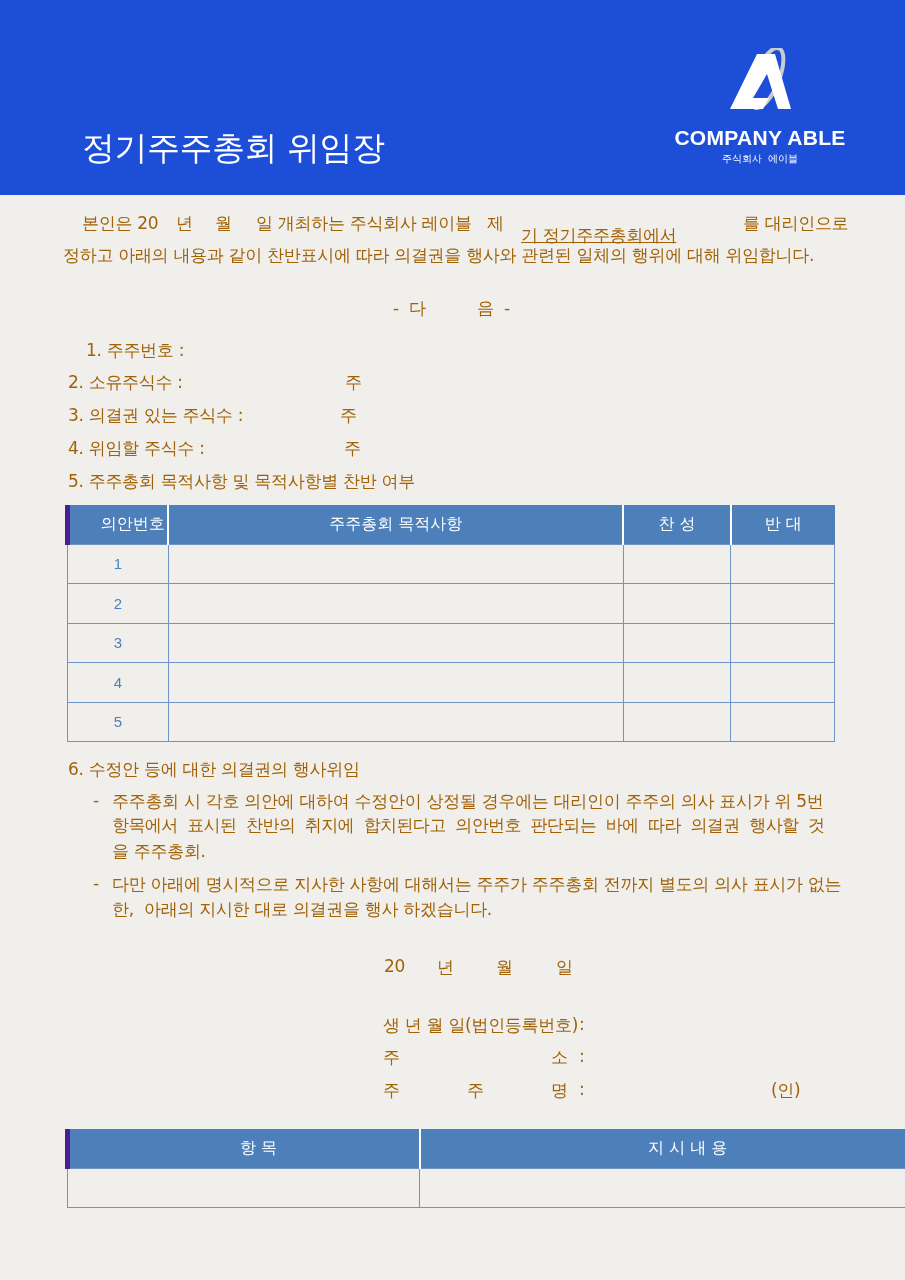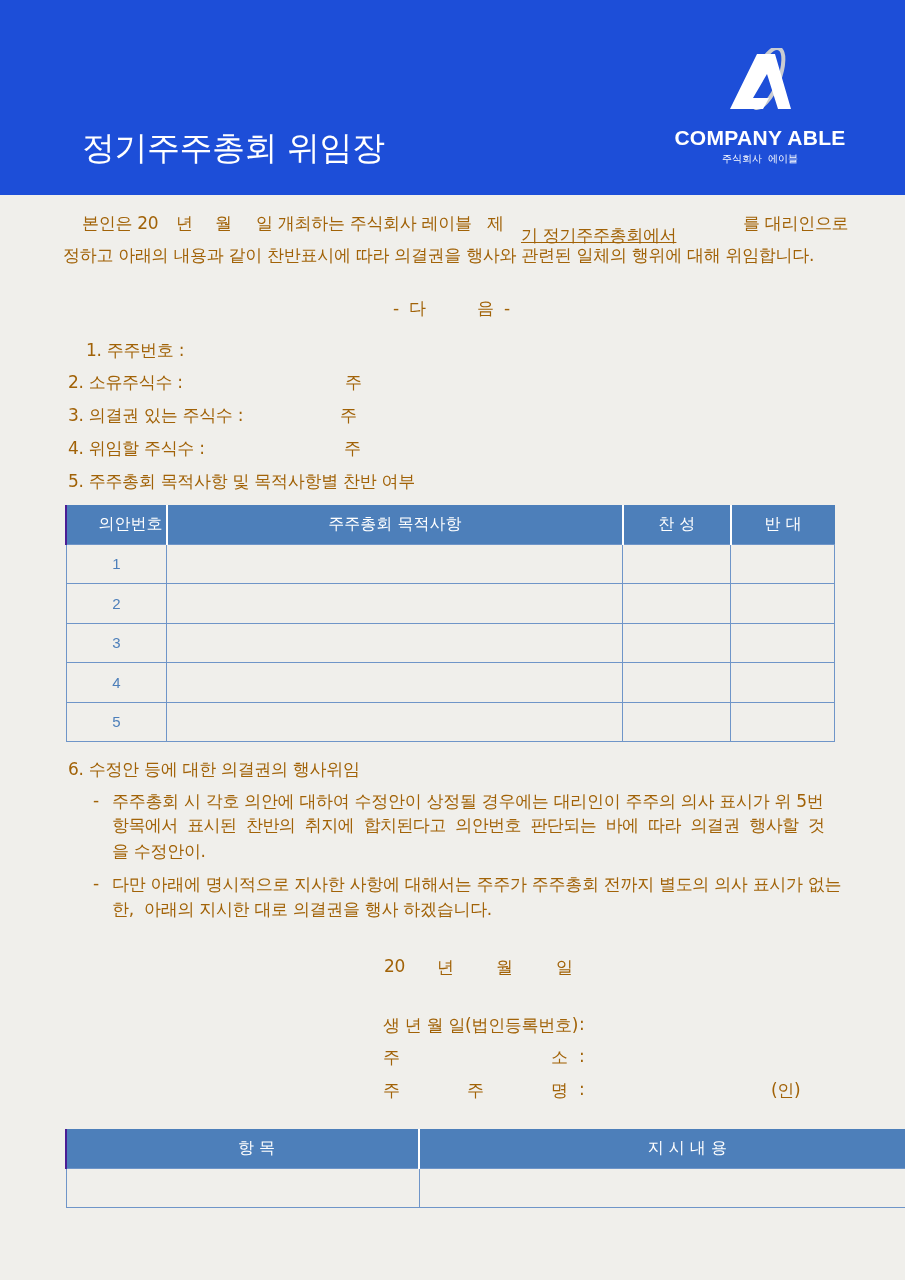--- a/index.html
+++ b/index.html
@@ -29,21 +29,21 @@
   .logo-sub {
     position: absolute; left: 0; top: 112px; width: 180px; text-align: center;
     font-size: 10px; color: #ffffff; font-family: Liberation Mono, monospace;
   }
   .txt { position: absolute; font-size: 17px; white-space: pre; color: #a16207; letter-spacing: -0.3px; }
   table.grid { position: absolute; border-collapse: collapse; }
   table.grid th {
     background: #4d7fba; color: #ffffff; font-weight: normal; font-size: 16px;
     border-left: 2px solid #ffffff; height: 39px; letter-spacing: 0px;
   }
-  table.grid th:first-child { border-left: 2px solid #4c1d95; padding-left: 28px; }
+  table.grid th:first-child { border-left: 5px solid #4c1d95; padding-left: 28px; }
   table.grid td {
     border: 1px solid #6f95c8; height: 39.5px; text-align: center;
     color: #4d7fba; font-size: 15px; font-family: "Liberation Sans", sans-serif;
   }
   .agenda { left: 65px; top: 505px; width: 770px; }
   .instr { left: 65px; top: 1129px; width: 890px; }
   .instr th { height: 39px; }
   .instr td { height: 38px; }
 </style>
 </head>
@@ -133,21 +133,21 @@
       <td></td>
     </tr>
   </tbody>
 </table>
 
 <div>
   <span class="txt" style="left:68px; top:758px;">6. 수정안 등에 대한 의결권의 행사위임</span>
   <span class="txt" style="left:93px; top:790px;">-</span>
   <span class="txt" style="left:112px; top:790px;">주주총회 시 각호 의안에 대하여 수정안이 상정될 경우에는 대리인이 주주의 의사 표시가 위 5번</span>
   <span class="txt" style="left:112px; top:814px; letter-spacing:-0.6px;">항목에서  표시된  찬반의  취지에  합치된다고  의안번호  판단되는  바에  따라  의결권  행사할  것</span>
-  <span class="txt" style="left:112px; top:840px;">을 수정안이.</span>
+  <span class="txt" style="left:112px; top:840px;">을 주주총회.</span>
   <span class="txt" style="left:93px; top:873px;">-</span>
   <span class="txt" style="left:112px; top:873px;">다만 아래에 명시적으로 지사한 사항에 대해서는 주주가 주주총회 전까지 별도의 의사 표시가 없는</span>
   <span class="txt" style="left:112px; top:898px;">한,  아래의 지시한 대로 의결권을 행사 하겠습니다.</span>
 </div>
 
 <div>
   <span class="txt" style="left:384px; top:956px;">20</span>
   <span class="txt" style="left:437px; top:956px;">년</span>
   <span class="txt" style="left:496px; top:956px;">월</span>
   <span class="txt" style="left:556px; top:956px;">일</span>

